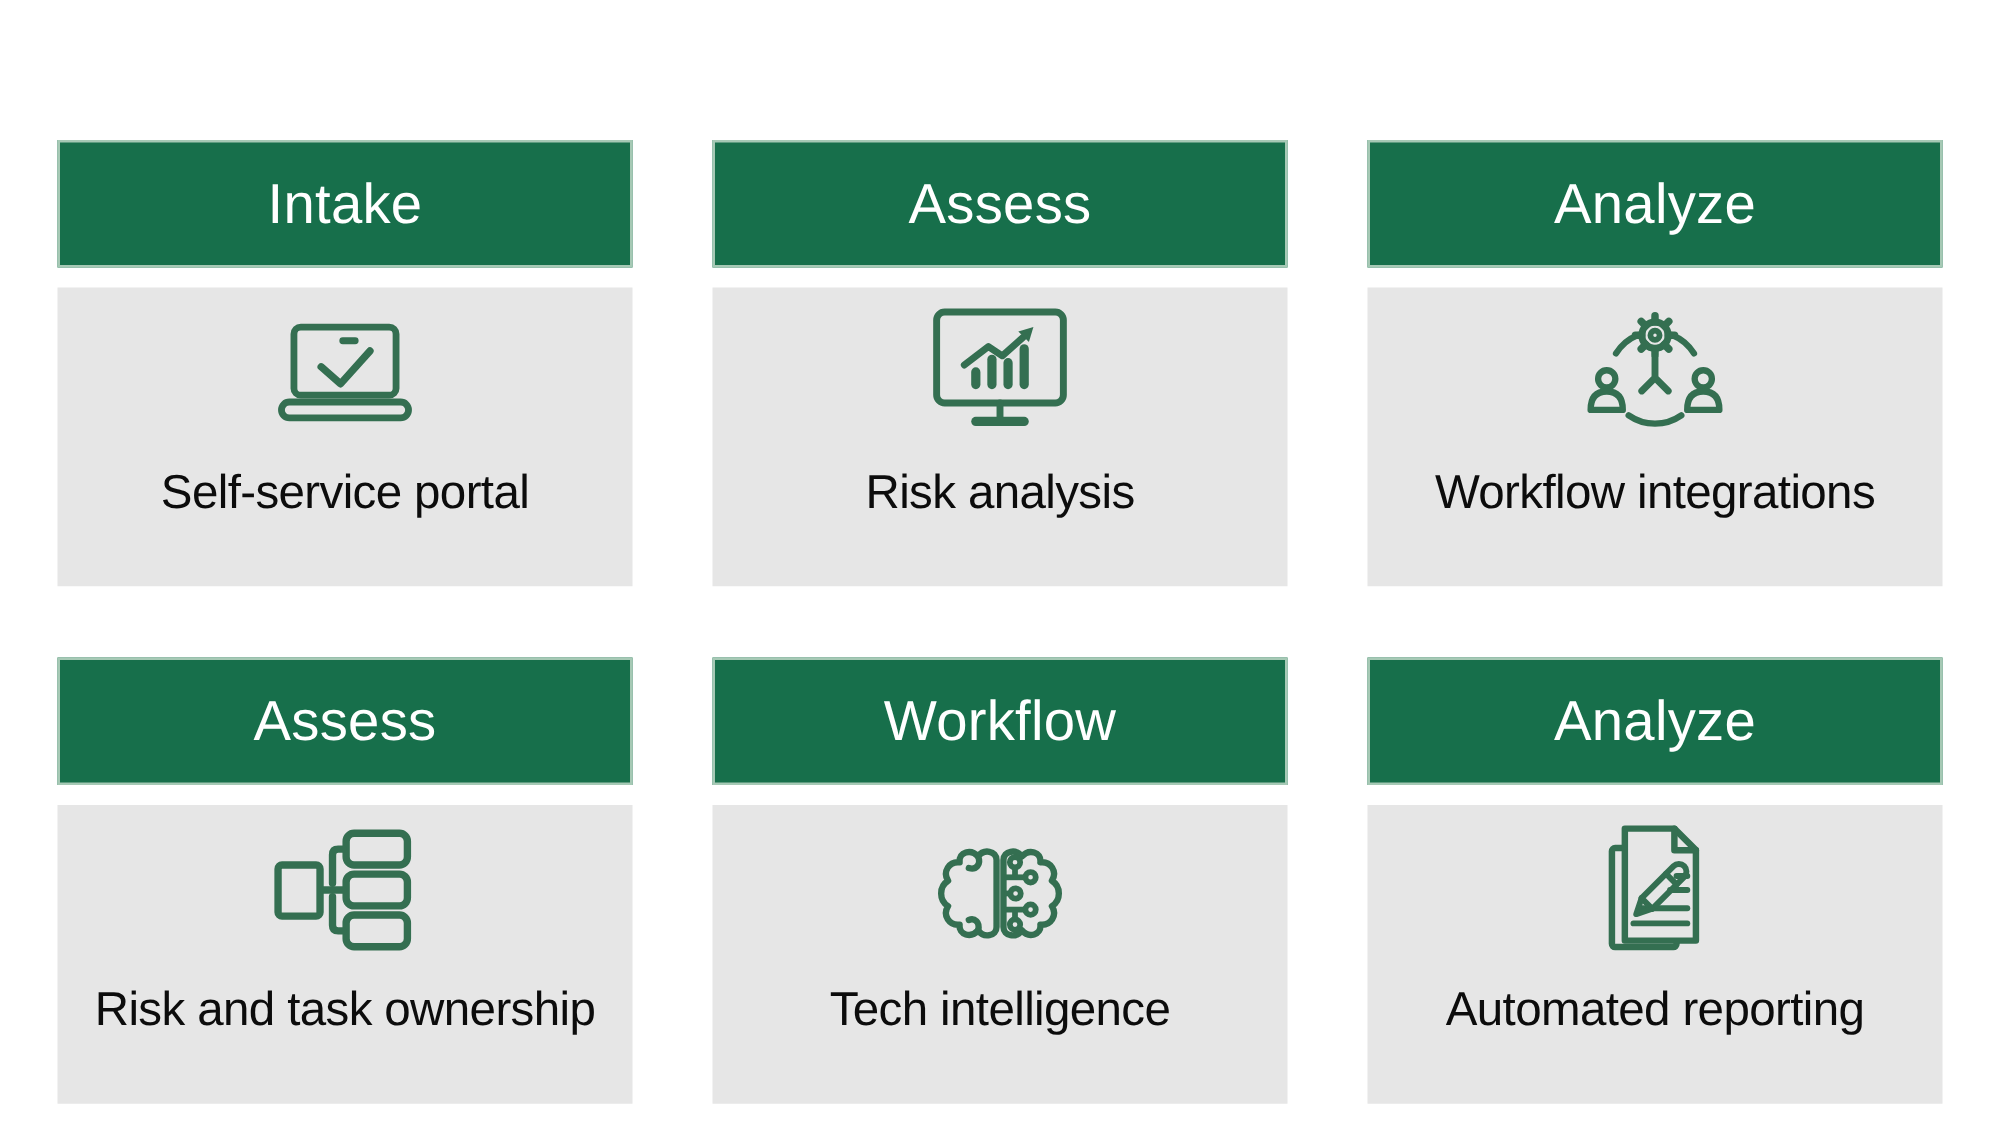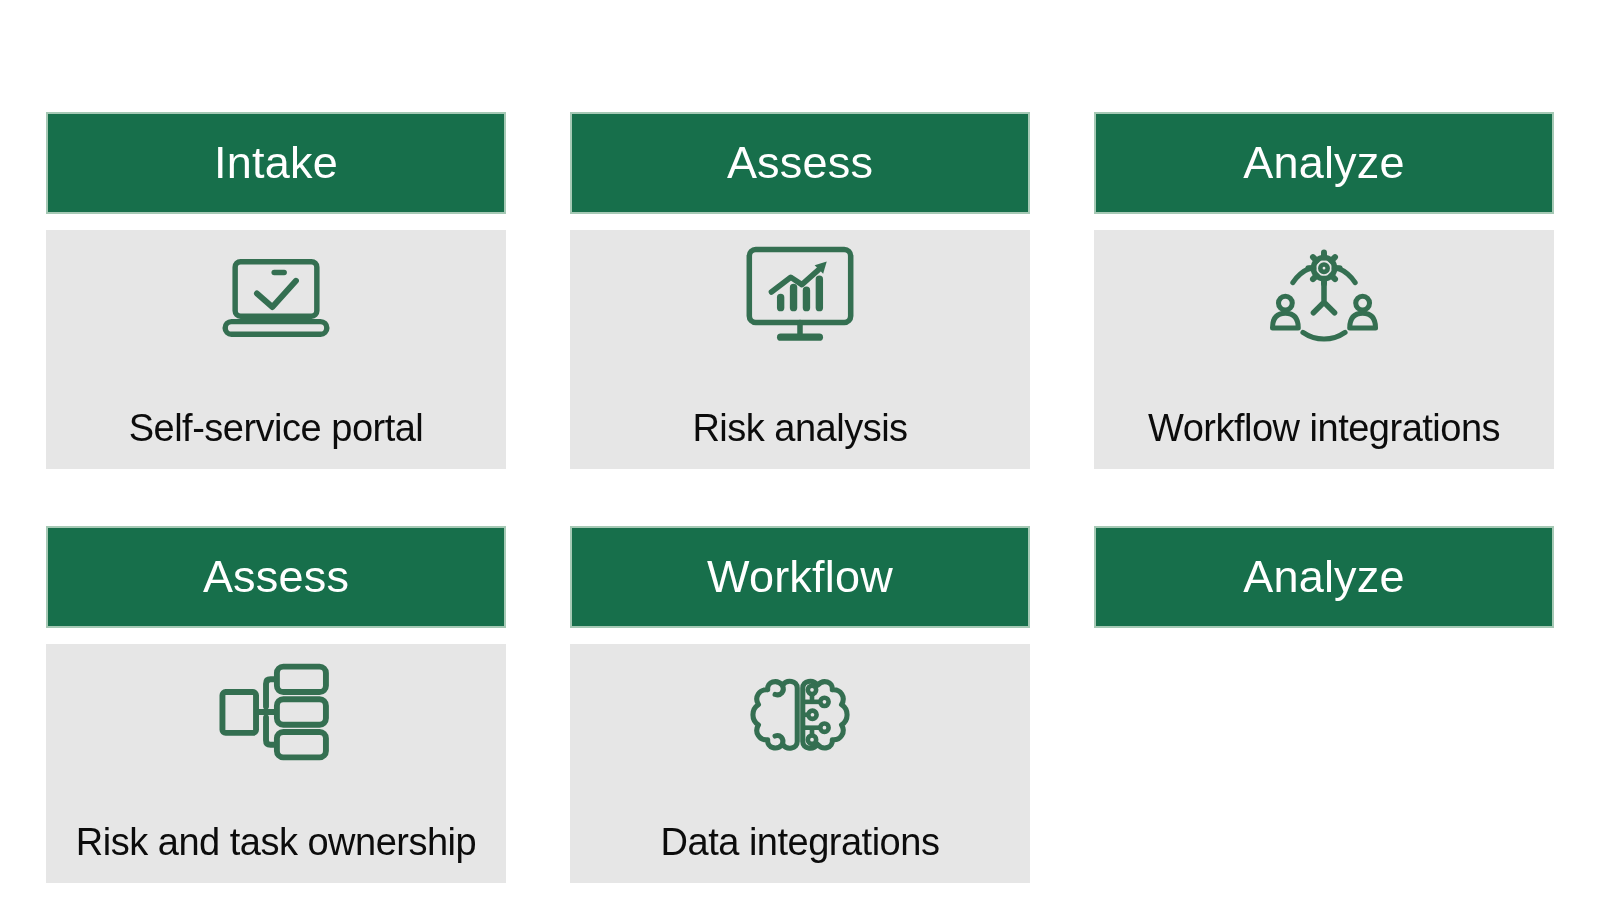--- a/index.html
+++ b/index.html
@@ -38,21 +38,20 @@
     letter-spacing: 0.2px;
   }
   .card-body {
     margin-top: 16px;
     height: 239px;
     background: #e6e6e6;
     display: flex;
     flex-direction: column;
     align-items: center;
     padding-top: 12px;
-    gap: 34px;
   }
   .icon-box {
     height: 112px;
     width: 100%;
     display: flex;
     align-items: center;
     justify-content: center;
   }
   .card-label {
     margin-top: 18px;
@@ -190,24 +189,46 @@
               <circle cx="91.5" cy="45" r="4.5"></circle>
               <path d="M69 59 H74"></path>
               <circle cx="78.5" cy="59" r="4.5"></circle>
               <circle cx="78" cy="86" r="4.5"></circle>
               <path d="M78 81.5 V73"></path>
               <path d="M69 73 H87"></path>
               <circle cx="91.5" cy="73" r="4.5"></circle>
             </g>
           </svg>
         </div>
-        <div class="card-label">Data integrations</div>
+        <div class="card-label">Tech intelligence</div>
       </div>
     </div>
 
     <div class="card">
       <div class="card-header">
         <span class="card-title">Analyze</span>
+      </div>
+      <div class="card-body">
+        <div class="icon-box">
+          <svg class="ic" width="104" height="112" viewBox="0 0 120 130">
+            <rect x="20" y="26" width="60" height="92" rx="3" stroke-width="6"></rect>
+            <path class="graybg rc" d="M32 8 H78 L98 28 V112 H32 Z" stroke-width="6"></path>
+            <path class="rc" d="M78 8 V28 H98" stroke-width="6"></path>
+            <g class="rc thin">
+              <path d="M80 52 H90"></path>
+              <path d="M74 65 H90"></path>
+              <path d="M48 82 H90"></path>
+              <path d="M40 96 H90"></path>
+            </g>
+            <g transform="translate(44,86) rotate(45)" class="rc thin">
+              <path d="M-7 -12 L-7 -54 A7 7 0 0 1 7 -54 L7 -12 Z"></path>
+              <path d="M-7 -44 H7"></path>
+              <path d="M-7 -12 L0 2 L7 -12"></path>
+              <path class="fillg" d="M-2.5 -3 L0 2 L2.5 -3 Z"></path>
+            </g>
+          </svg>
+        </div>
+        <div class="card-label">Automated reporting</div>
       </div>
     </div>
 
   </div>
 </div>
 
 </body></html>

